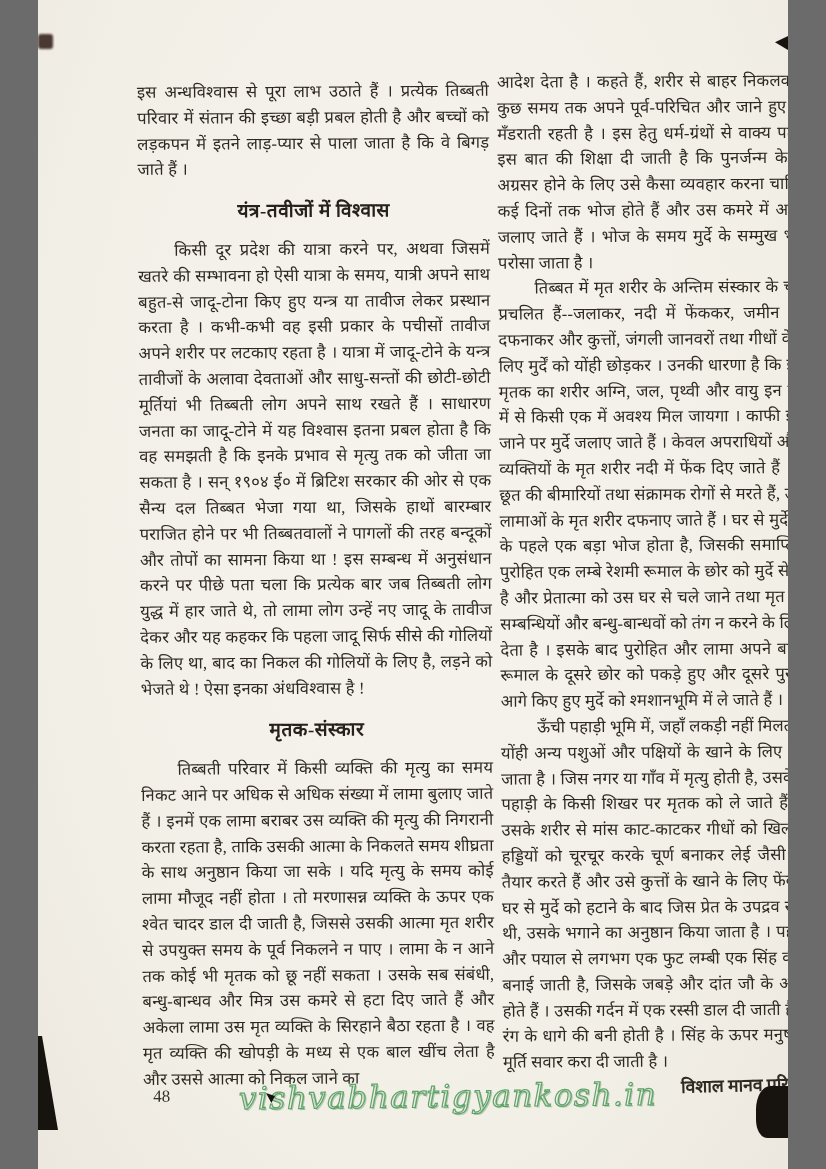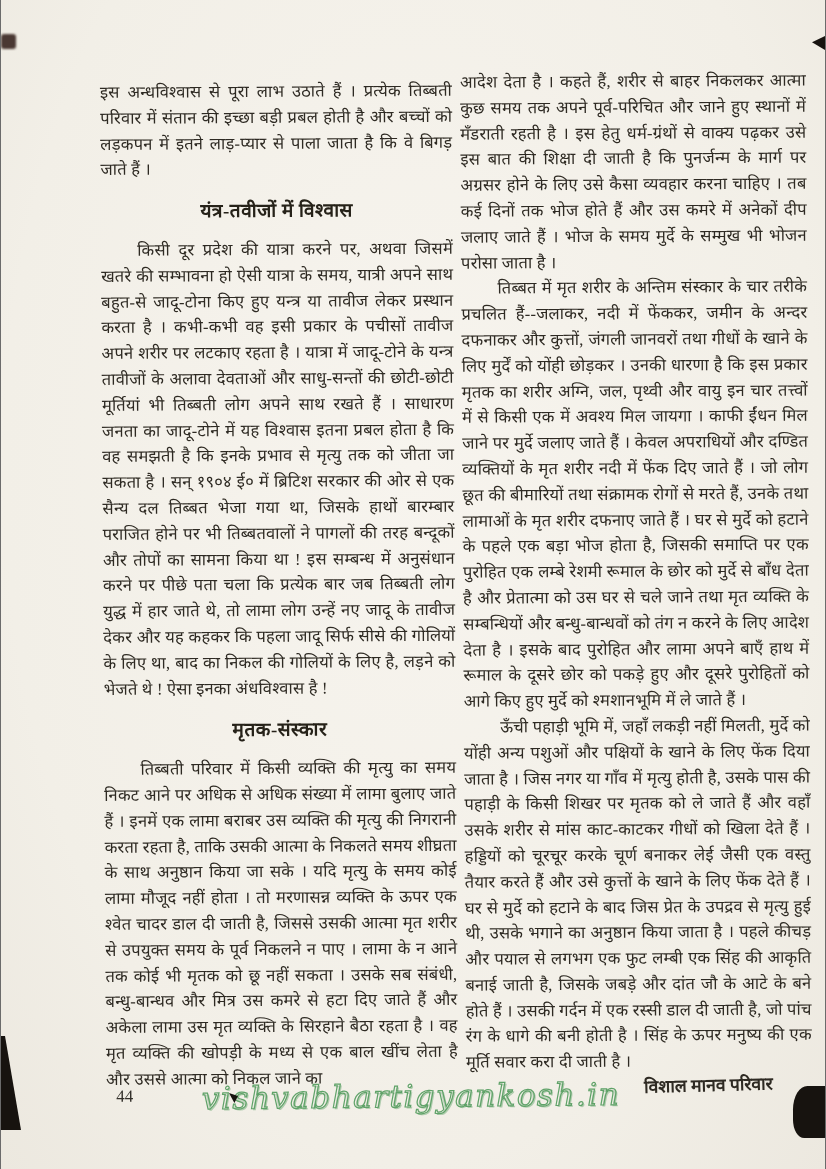--- a/index.html
+++ b/index.html
@@ -1,18 +1,18 @@
 <!DOCTYPE html>
 <html><head>
 <meta charset="utf-8">
 <style>
   html,body { margin:0; padding:0; background:#6b6b6b; }
   .page {
     position:relative;
-    width:824px; height:1169px;
+    width:750px; height:1169px;
     margin:0 auto;
     background:#f4f1ea;
     background-image: radial-gradient(ellipse at 50% 40%, #f7f4ee 0%, #f2efe7 70%, #ece8df 100%);
     overflow:hidden;
     font-family:"Liberation Serif","DejaVu Serif",serif;
     color:#2e2a23;
   }
   .content { position:absolute; left:0; top:0; width:826px; height:1169px; transform:rotate(-0.35deg); }
   .col { position:absolute; text-align:justify; font-size:16.5px; line-height:25.8px; letter-spacing:0.2px; }
   .col-left  { left:102px; top:78px;  width:352px; }
@@ -60,21 +60,21 @@
       <div class="section-heading">मृतक-संस्कार</div>
       <p>तिब्बती परिवार में किसी व्यक्ति की मृत्यु का समय निकट आने पर अधिक से अधिक संख्या में लामा बुलाए जाते हैं । इनमें एक लामा बराबर उस व्यक्ति की मृत्यु की निगरानी करता रहता है, ताकि उसकी आत्मा के निकलते समय शीघ्रता के साथ अनुष्ठान किया जा सके । यदि मृत्यु के समय कोई लामा मौजूद नहीं होता । तो मरणासन्न व्यक्ति के ऊपर एक श्वेत चादर डाल दी जाती है, जिससे उसकी आत्मा मृत शरीर से उपयुक्त समय के पूर्व निकलने न पाए । लामा के न आने तक कोई भी मृतक को छू नहीं सकता । उसके सब संबंधी, बन्धु-बान्धव और मित्र उस कमरे से हटा दिए जाते हैं और अकेला लामा उस मृत व्यक्ति के सिरहाने बैठा रहता है । वह मृत व्यक्ति की खोपड़ी के मध्य से एक बाल खींच लेता है और उससे आत्मा को निकल जाने का</p>
     </div>
 
     <div class="col col-right">
       <p class="no-indent">आदेश देता है । कहते हैं, शरीर से बाहर निकलकर आत्मा कुछ समय तक अपने पूर्व-परिचित और जाने हुए स्थानों में मँडराती रहती है । इस हेतु धर्म-ग्रंथों से वाक्य पढ़कर उसे इस बात की शिक्षा दी जाती है कि पुनर्जन्म के मार्ग पर अग्रसर होने के लिए उसे कैसा व्यवहार करना चाहिए । तब कई दिनों तक भोज होते हैं और उस कमरे में अनेकों दीप जलाए जाते हैं । भोज के समय मुर्दे के सम्मुख भी भोजन परोसा जाता है ।</p>
       <p>तिब्बत में मृत शरीर के अन्तिम संस्कार के चार तरीके प्रचलित हैं--जलाकर, नदी में फेंककर, जमीन के अन्दर दफनाकर और कुत्तों, जंगली जानवरों तथा गीधों के खाने के लिए मुर्दें को योंही छोड़कर । उनकी धारणा है कि इस प्रकार मृतक का शरीर अग्नि, जल, पृथ्वी और वायु इन चार तत्त्वों में से किसी एक में अवश्य मिल जायगा । काफी ईंधन मिल जाने पर मुर्दे जलाए जाते हैं । केवल अपराधियों और दण्डित व्यक्तियों के मृत शरीर नदी में फेंक दिए जाते हैं । जो लोग छूत की बीमारियों तथा संक्रामक रोगों से मरते हैं, उनके तथा लामाओं के मृत शरीर दफनाए जाते हैं । घर से मुर्दे को हटाने के पहले एक बड़ा भोज होता है, जिसकी समाप्ति पर एक पुरोहित एक लम्बे रेशमी रूमाल के छोर को मुर्दे से बाँध देता है और प्रेतात्मा को उस घर से चले जाने तथा मृत व्यक्ति के सम्बन्धियों और बन्धु-बान्धवों को तंग न करने के लिए आदेश देता है । इसके बाद पुरोहित और लामा अपने बाएँ हाथ में रूमाल के दूसरे छोर को पकड़े हुए और दूसरे पुरोहितों को आगे किए हुए मुर्दे को श्मशानभूमि में ले जाते हैं ।</p>
       <p>ऊँची पहाड़ी भूमि में, जहाँ लकड़ी नहीं मिलती, मुर्दे को योंही अन्य पशुओं और पक्षियों के खाने के लिए फेंक दिया जाता है । जिस नगर या गाँव में मृत्यु होती है, उसके पास की पहाड़ी के किसी शिखर पर मृतक को ले जाते हैं और वहाँ उसके शरीर से मांस काट-काटकर गीधों को खिला देते हैं । हड्डियों को चूरचूर करके चूर्ण बनाकर लेई जैसी एक वस्तु तैयार करते हैं और उसे कुत्तों के खाने के लिए फेंक देते हैं । घर से मुर्दे को हटाने के बाद जिस प्रेत के उपद्रव से मृत्यु हुई थी, उसके भगाने का अनुष्ठान किया जाता है । पहले कीचड़ और पयाल से लगभग एक फुट लम्बी एक सिंह की आकृति बनाई जाती है, जिसके जबड़े और दांत जौ के आटे के बने होते हैं । उसकी गर्दन में एक रस्सी डाल दी जाती है, जो पांच रंग के धागे की बनी होती है । सिंह के ऊपर मनुष्य की एक मूर्ति सवार करा दी जाती है ।</p>
     </div>
 
-    <div class="page-number">44</div>
+    <div class="page-number">48</div>
     <div class="running-title">विशाल मानव परिवार</div>
   </div>
 
   <div class="watermark">vishvabhartigyankosh.in</div>
 
   <div class="art art-top-left"></div>
   <div class="art art-top-right"></div>
   <div class="art art-bottom-left"></div>
   <div class="art art-bottom-right"></div>
   <div class="art art-speck"></div>

